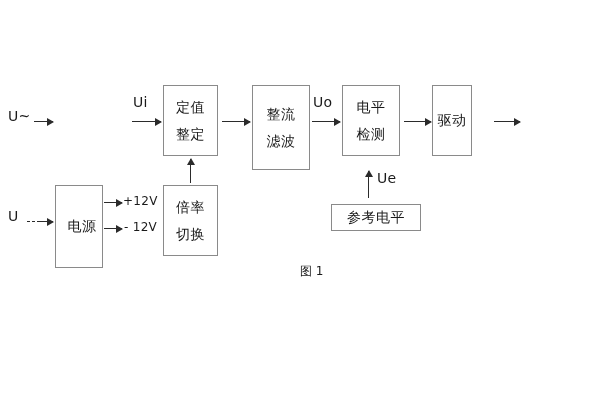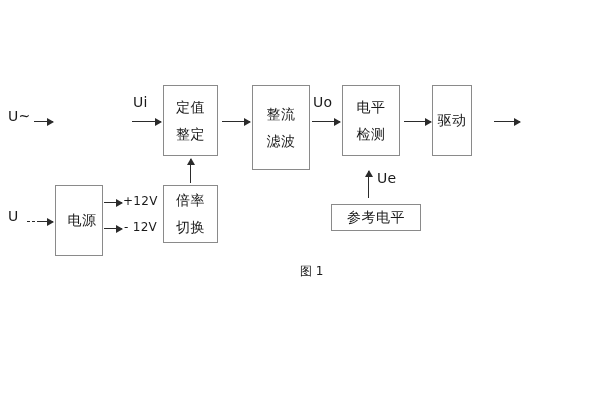--- a/index.html
+++ b/index.html
@@ -128,31 +128,31 @@
     <span class="ln">驱动</span>
   </div>
 
   <div class="arrow-r" style="left:494px; top:121px; width:26px;"></div>
 
 
   <div class="label" style="left:8px; top:208px;">U</div>
   <div class="dashline" style="left:27px; top:221px; width:13px;"></div>
   <div class="arrow-r" style="left:38px; top:221px; width:15px;"></div>
 
-  <div class="box" style="left:55px; top:185px; width:48px; height:71px;padding-left:6px;">
+  <div class="box" style="left:55px; top:185px; width:48px; height:83px;padding-left:6px;">
     <span class="ln">电源</span>
   </div>
 
   <div class="arrow-r" style="left:104px; top:202px; width:18px;"></div>
   <div class="label small" style="left:123px; top:194px;">+12V</div>
 
   <div class="arrow-r" style="left:104px; top:228px; width:18px;"></div>
   <div class="label small" style="left:124px; top:220px;">- 12V</div>
 
-  <div class="box" style="left:163px; top:185px; width:55px; height:58px;justify-content:center;">
+  <div class="box" style="left:163px; top:185px; width:55px; height:71px;justify-content:center;">
     <span class="ln">倍率</span>
     <span class="ln">切换</span>
   </div>
 
   <div class="arrow-u" style="left:190px; top:159px; height:24px;"></div>
 
   <div class="arrow-u" style="left:368px; top:171px; height:27px;"></div>
   <div class="label" style="left:377px; top:170px;">Ue</div>
 
   <div class="box" style="left:331px; top:204px; width:90px; height:27px;text-align:right;">

